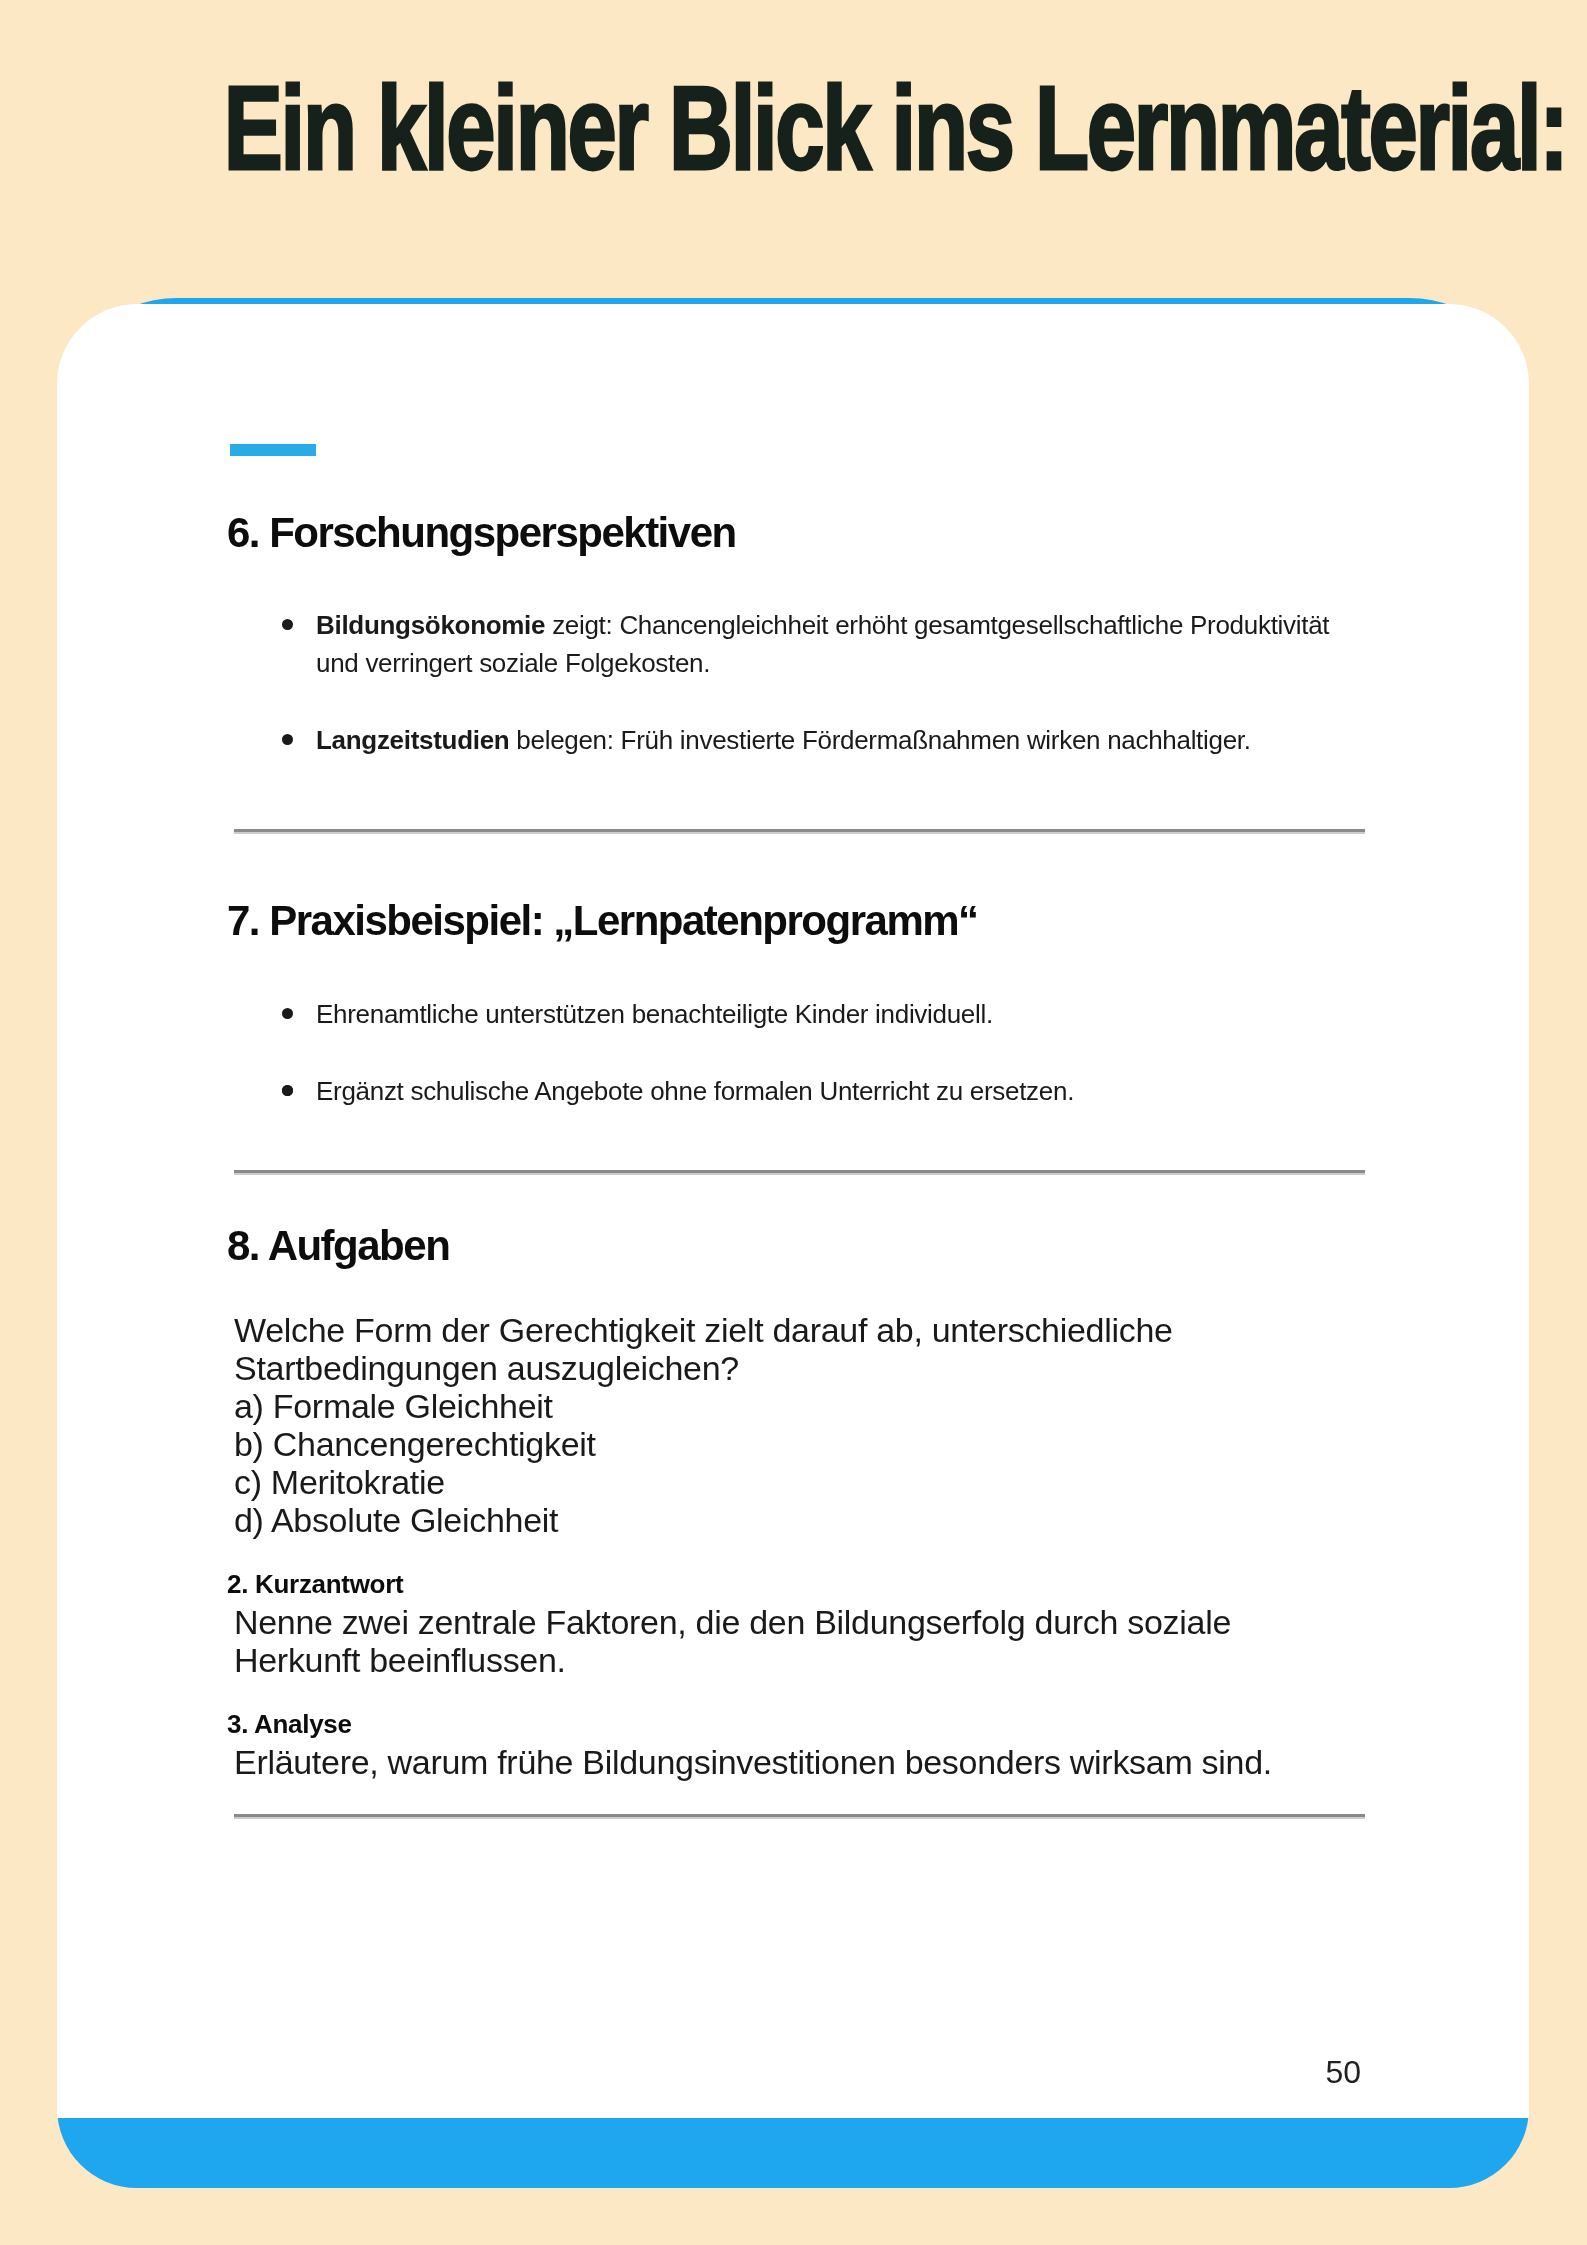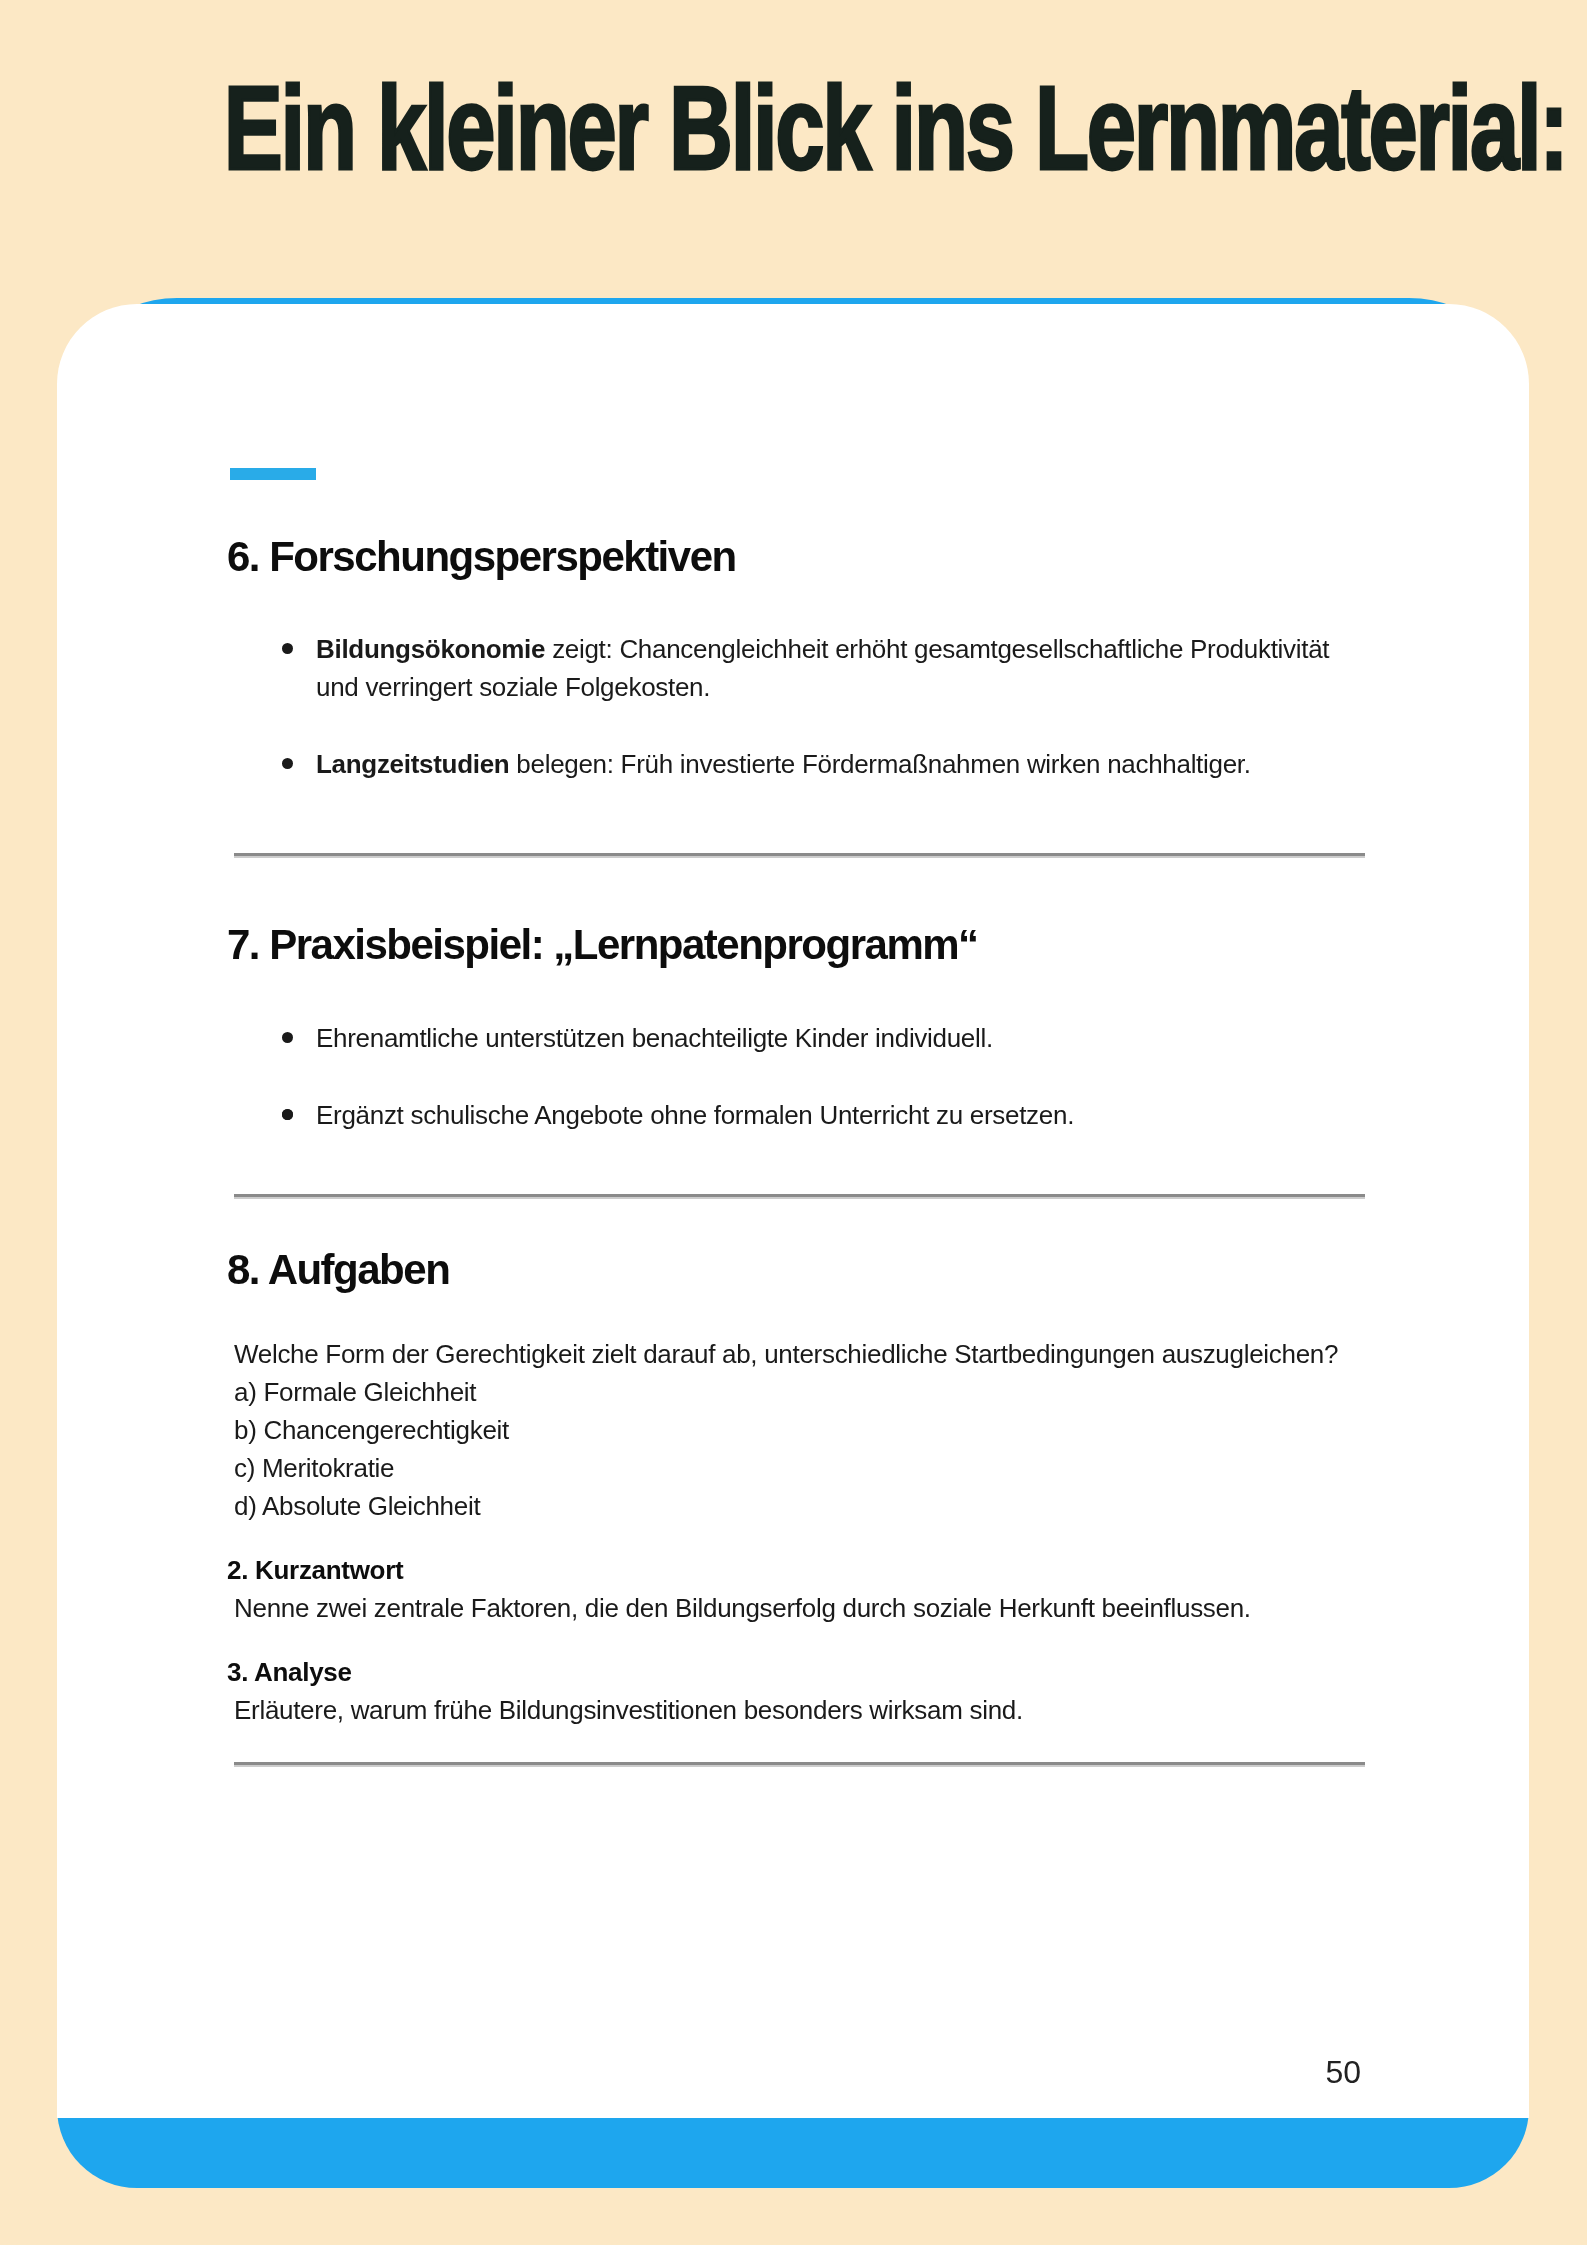--- a/index.html
+++ b/index.html
@@ -52,21 +52,21 @@
     width: 1472px;
     height: 1814px;
     background: #ffffff;
     border-radius: 80px 80px 0 0;
   }
 
   
   .content {
     position: absolute;
     left: 227px;
-    top: 320px;
+    top: 296px;
     width: 1138px;
   }
   .accent-dash {
     margin-top: 148px;
     margin-left: 3px;
     width: 86px;
     height: 12px;
     background: #29abe8;
   }
   .section-heading {
@@ -118,21 +118,21 @@
   .task + .task { margin-top: 26px; }
   .task-label {
     font-size: 26px;
     font-weight: bold;
     letter-spacing: -0.3px;
     line-height: 38px;
     color: #0d0d0d;
   }
   .task-line {
     padding-left: 7px;
-    font-size: 26px;
+    font-size: 34px;
     letter-spacing: -0.3px;
     line-height: 38px;
   }
 
   .page-number {
     position: absolute;
     top: 2056px;
     right: 226px;
     font-size: 32px;
     line-height: 32px;

